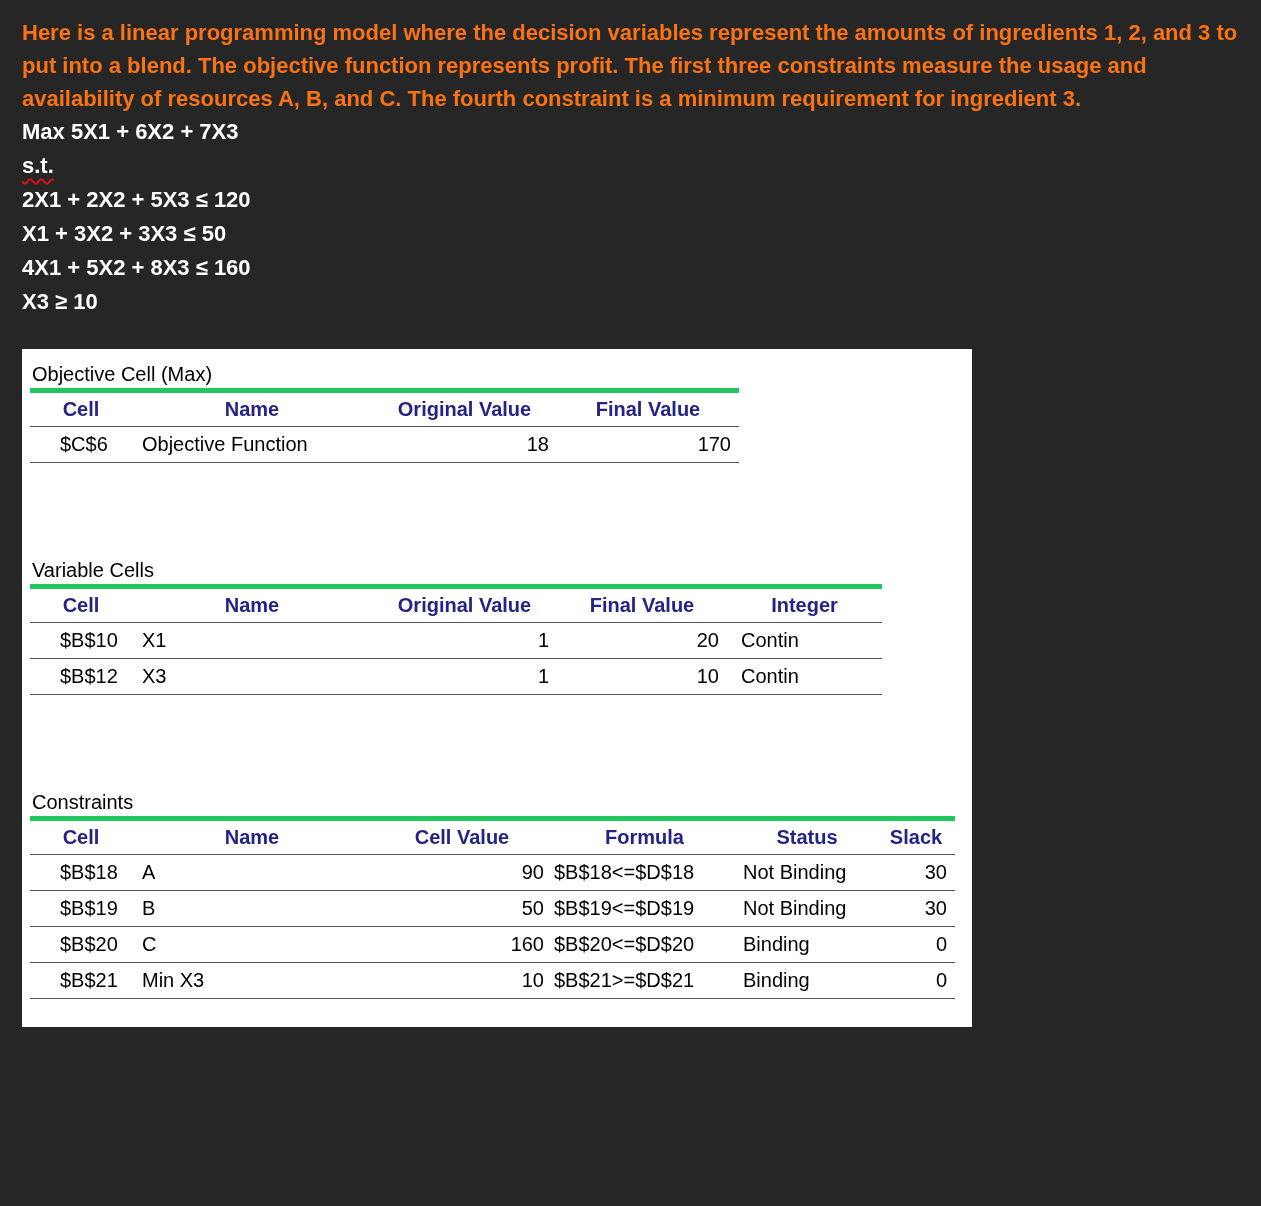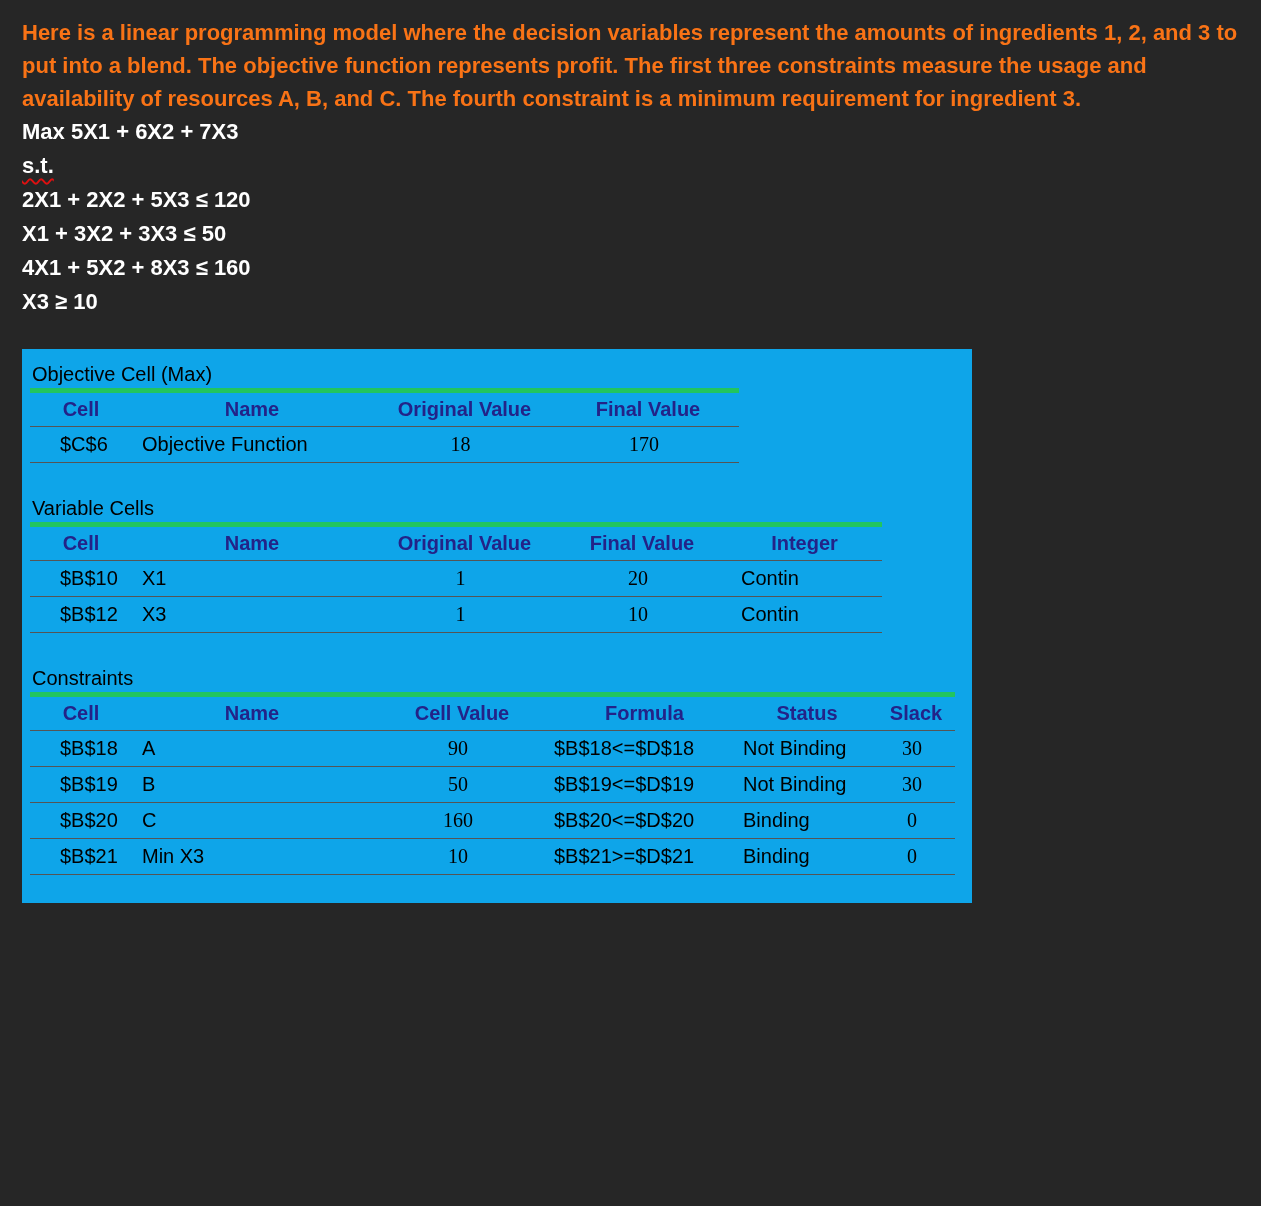--- a/index.html
+++ b/index.html
@@ -33,27 +33,27 @@
     text-decoration-color: #e01010;
     text-decoration-thickness: 2px;
     text-underline-offset: 5px;
   }
   .reports-line { margin-top: 32px; }
 
   
   .panel {
     margin-top: 30px;
     width: 950px;
-    background: #0ea5e9;
+    background: #ffffff;
     color: #000000;
     padding: 14px 0 28px 0;
     font-size: 20px;
   }
   .sec { margin-left: 8px; }
-  .sec + .sec { margin-top: 34px; }
+  .sec + .sec { margin-top: 96px; }
   .sec-title {
     font-size: 20px;
     color: #000000;
     padding-left: 2px;
     margin-bottom: 2px;
   }
   table {
     border-collapse: collapse;
     table-layout: fixed;
     border-top: 5px solid #22c55e;
@@ -67,21 +67,21 @@
     white-space: nowrap;
   }
   th {
     color: #232388;
     font-weight: bold;
     text-align: center;
   }
   td { color: #000000; font-weight: normal; }
   .c-cell   { text-align: left;  padding-left: 30px; }
   .c-name   { text-align: left;  padding-left: 10px; }
-  .num      { text-align: center; padding-right: 8px; font-family: Liberation Serif, serif; }
+  .num      { text-align: right; padding-right: 8px; }
   .c-int    { text-align: left;  padding-left: 14px; }
   .c-formula{ text-align: left;  padding-left: 2px; }
   .c-status { text-align: left;  padding-left: 6px; }
   .t-objective   { width: 709px; }
   .t-variables   { width: 852px; }
   .t-constraints { width: 925px; }
 </style>
 </head>
 <body>
 

